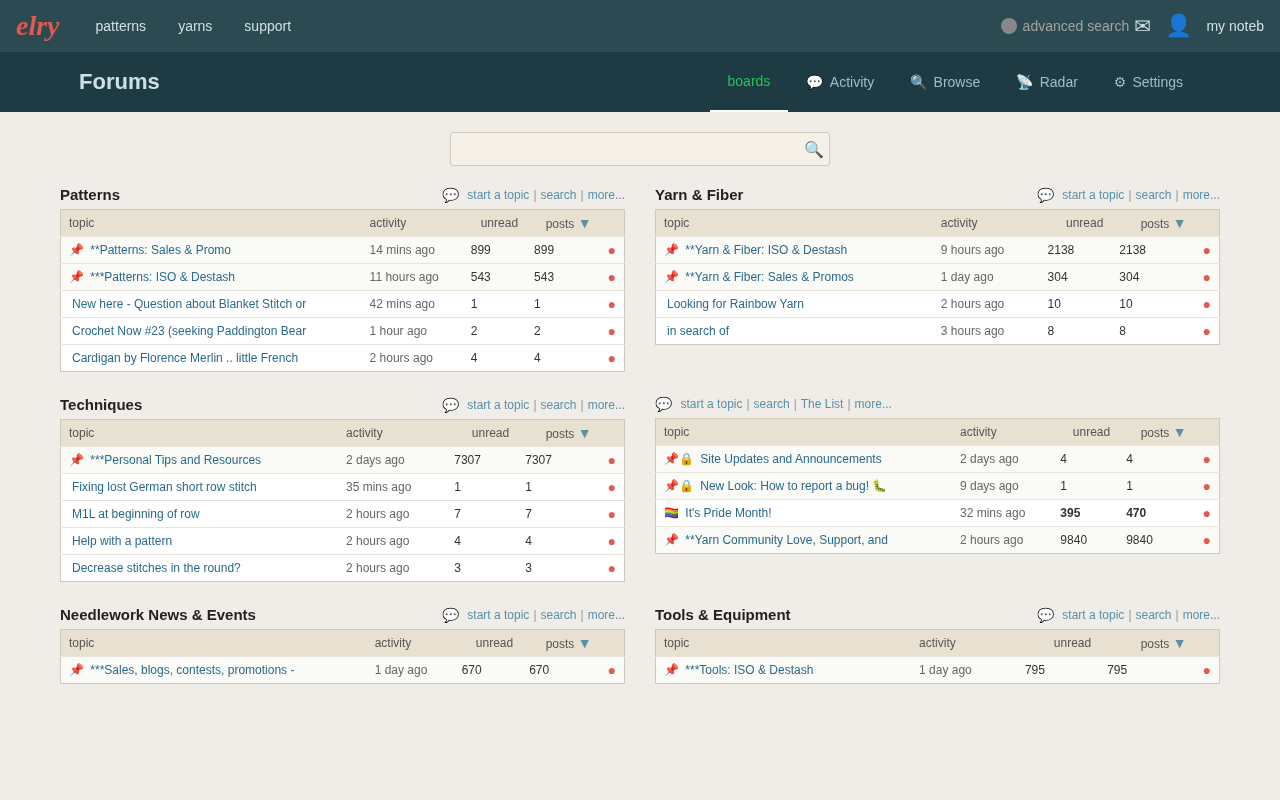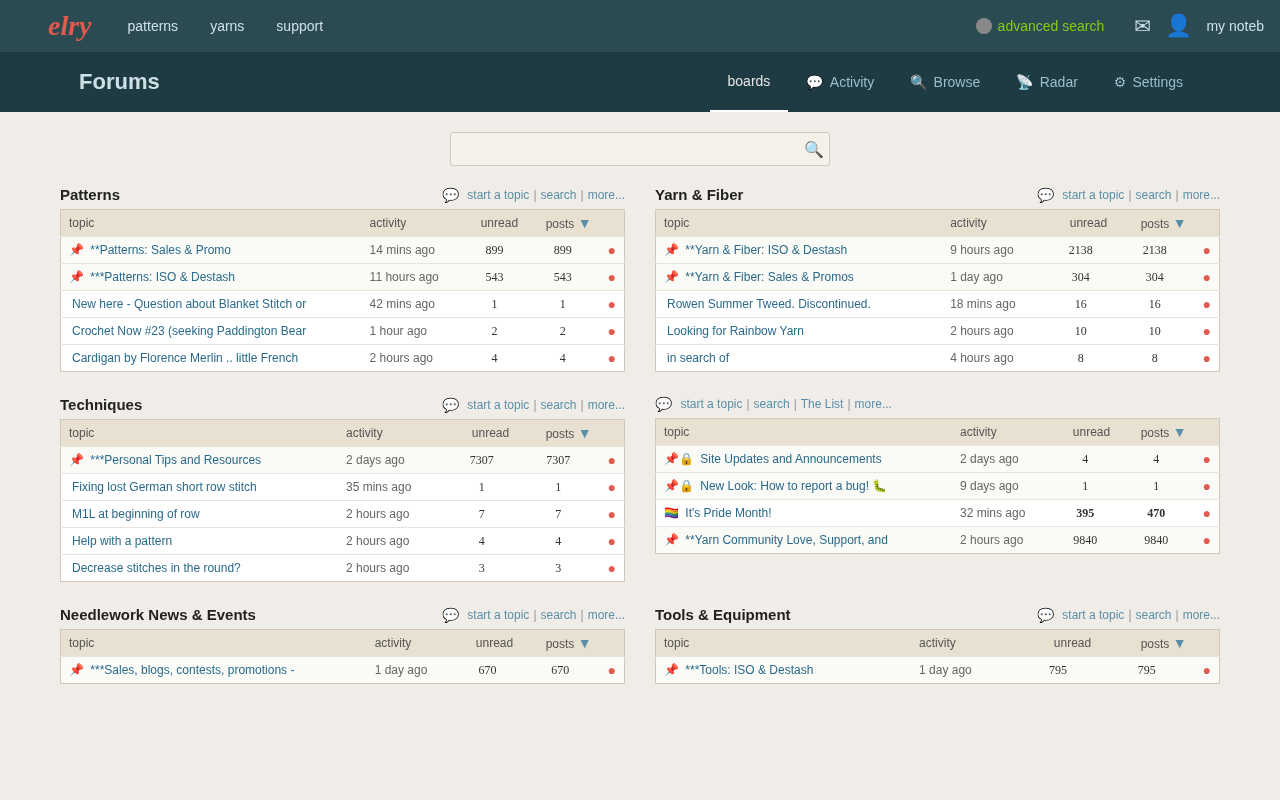--- a/index.html
+++ b/index.html
@@ -13,21 +13,20 @@
       height: 52px;
       padding: 0 16px;
     }
     .nav-logo {
       color: #e05a4e;
       font-size: 28px;
       font-weight: bold;
       font-style: italic;
       margin-right: 20px;
       font-family: Georgia, serif;
-      margin-left: 32px;
     }
     .nav-links {
       display: flex;
       list-style: none;
       gap: 0;
       flex: 1;
     }
     .nav-links li a {
       color: #cde0e5;
       text-decoration: none;
@@ -36,24 +35,24 @@
       font-size: 14px;
     }
     .nav-links li.active a {
       color: #fff;
       border-bottom: 2px solid #fff;
     }
     .nav-search-link {
       display: flex;
       align-items: center;
       gap: 6px;
-      color: #84cc16;
+      color: #a3a3a3;
       text-decoration: none;
       font-size: 14px;
-      margin-right: 30px;
+      margin-right: 5px;
     }
     .nav-right {
       display: flex;
       align-items: center;
       gap: 14px;
       margin-left: auto;
     }
     .nav-icon-btn {
       background: none;
       border: none;
@@ -90,21 +89,21 @@
       color: #9bbfca;
       text-decoration: none;
       padding: 0 18px;
       height: 60px;
       display: flex;
       align-items: center;
       gap: 6px;
       font-size: 14px;
     }
     .forum-tab.active {
-      color: #e5e5e5;
+      color: #22c55e;
       border-bottom: 2px solid #fff;
     }
 
     
     .search-bar-section {
       display: flex;
       justify-content: center;
       padding: 20px 60px 10px;
       background: #f0ede8;
     }
@@ -204,23 +203,22 @@
       max-width: 260px;
       overflow: hidden;
       text-overflow: ellipsis;
       white-space: nowrap;
     }
     .forum-table tbody td.activity-cell {
       color: #666;
       white-space: nowrap;
     }
     .forum-table tbody td.num {
-      text-align: center;
+      text-align: left;
       color: #333;
-      font-family: Liberation Serif, serif;
     }
     .forum-table tbody td.num.bold { font-weight: bold; }
     .dot {
       color: #e05a4e;
       font-size: 14px;
     }
     .dot-cell { text-align: center; width: 16px; }
     .topic-icon {
       font-size: 12px;
       margin-right: 3px;
@@ -422,43 +420,33 @@
           <a href="#" class="topic-link">**Yarn &amp; Fiber: Sales &amp; Promos</a>
         </td>
         <td class="activity-cell">1 day ago</td>
         <td class="num">304</td>
         <td class="num">304</td>
         <td class="dot-cell"><span class="dot">●</span></td>
       </tr>
       <tr class="">
         <td class="topic-cell">
           <span class="topic-icon"></span>
-          <a href="#" class="topic-link">Rowen Summer Tweed. Discontinued.</a>
-        </td>
-        <td class="activity-cell">18 mins ago</td>
-        <td class="num">16</td>
-        <td class="num">16</td>
-        <td class="dot-cell"><span class="dot">●</span></td>
-      </tr>
-      <tr class="">
-        <td class="topic-cell">
-          <span class="topic-icon"></span>
           <a href="#" class="topic-link">Looking for Rainbow Yarn</a>
         </td>
         <td class="activity-cell">2 hours ago</td>
         <td class="num">10</td>
         <td class="num">10</td>
         <td class="dot-cell"><span class="dot">●</span></td>
       </tr>
       <tr class="">
         <td class="topic-cell">
           <span class="topic-icon"></span>
           <a href="#" class="topic-link">in search of</a>
         </td>
-        <td class="activity-cell">4 hours ago</td>
+        <td class="activity-cell">3 hours ago</td>
         <td class="num">8</td>
         <td class="num">8</td>
         <td class="dot-cell"><span class="dot">●</span></td>
       </tr>
       </tbody>
     </table>
   </div>
     <div class="forum-section">
     <div class="section-header">
       <span class="section-title">Techniques</span>

